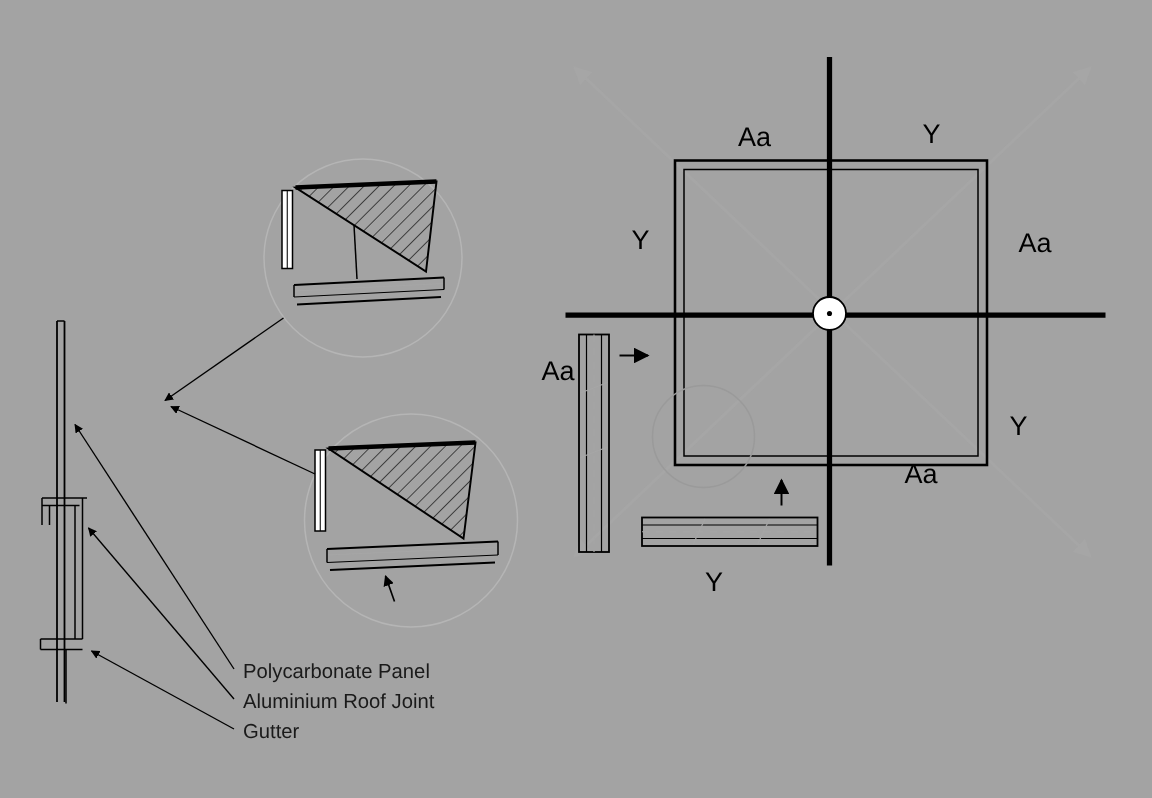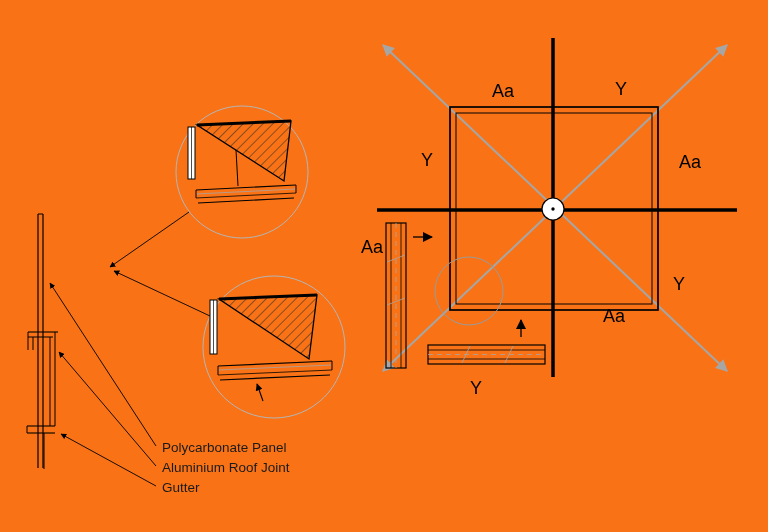--- a/index.html
+++ b/index.html
@@ -1,16 +1,16 @@
 <!DOCTYPE html>
 <html><head>
 <meta charset="utf-8">
 <style>
   html,body{margin:0;padding:0;background:#ffffff;}
-  .canvas{position:relative;width:768px;height:532px;background:#f97316;overflow:hidden;
+  .canvas{position:relative;width:768px;height:532px;background:#a3a3a3;overflow:hidden;
           font-family:"Liberation Sans", sans-serif;}
   svg{display:block;}
   .kline{stroke:#000;fill:none;}
   .gline{stroke:#a6a6a6;fill:none;}
   .lbl{font-size:18px;fill:#000;}
   .legend-lbl{font-size:13.5px;fill:#1a1a1a;}
 </style>
 </head>
 <body>
 

